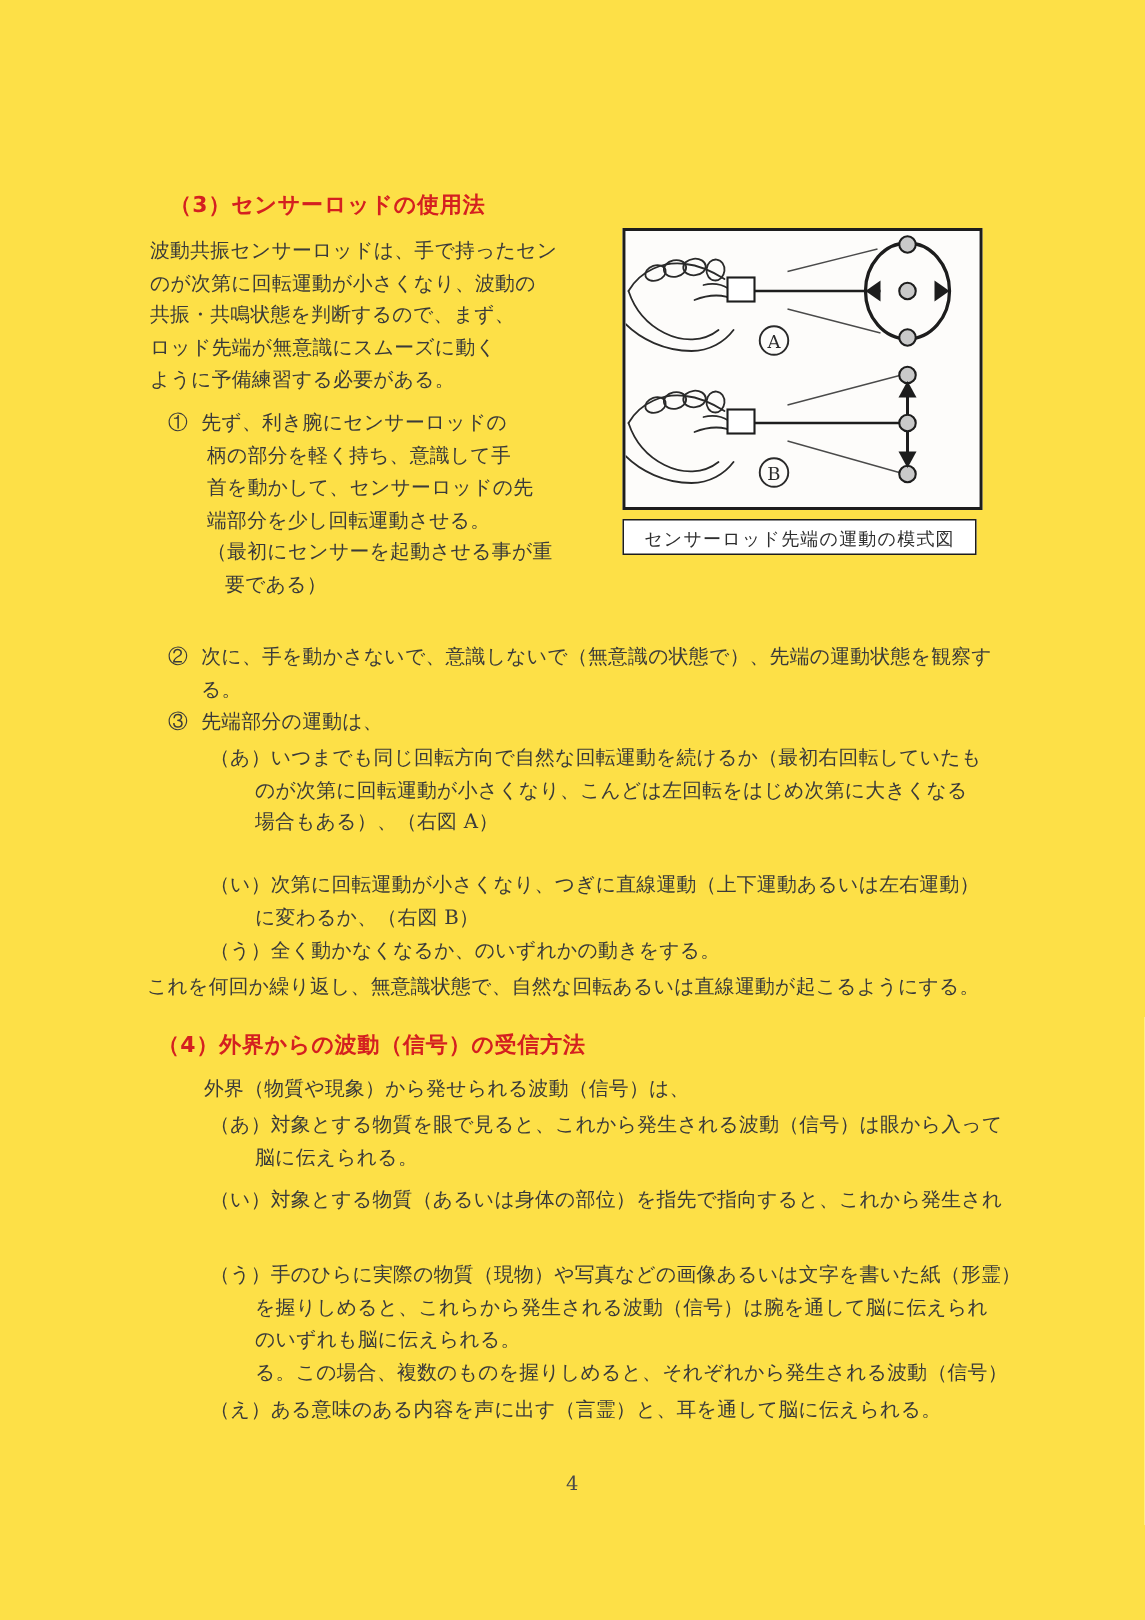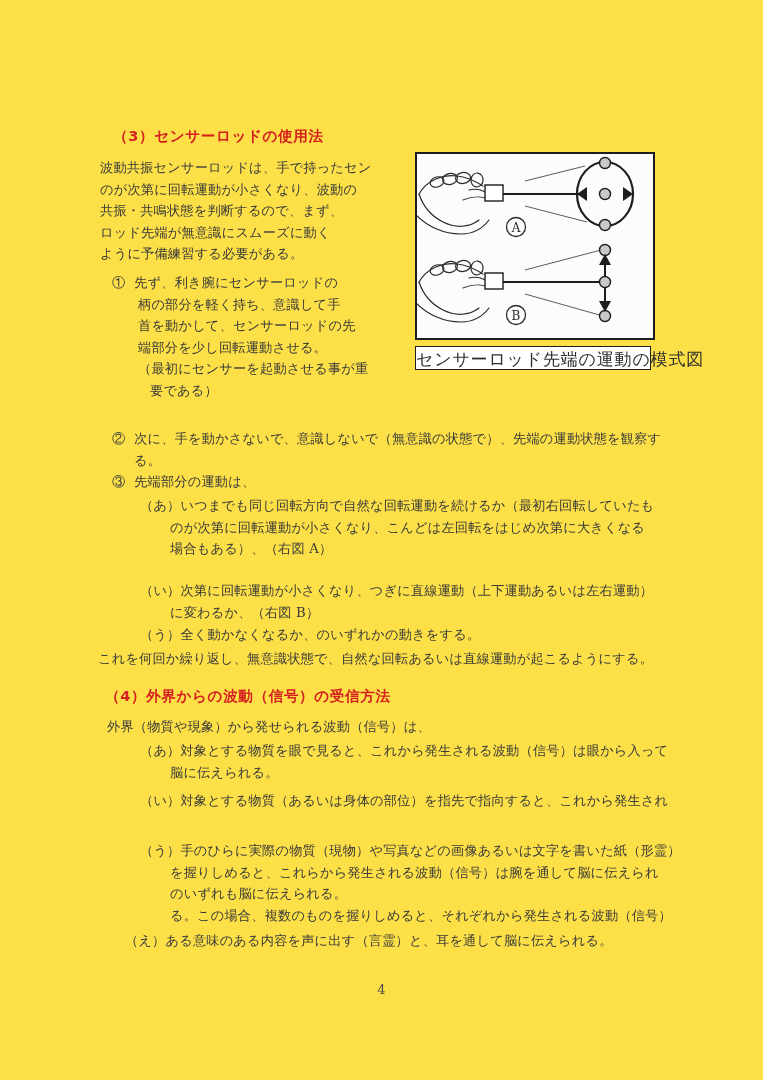--- a/index.html
+++ b/index.html
@@ -109,21 +109,21 @@
   }
 
   #closing {
     left: 98px;
     top: 648px;
     width: 560px;
   }
 
   
   #s4-intro {
-    left: 107px;
+    left: 136px;
     top: 716px;
     width: 530px;
   }
   #s4-a {
     left: 140px;
     top: 740px;
     width: 518px;
   }
   #s4-a .cont { display:block; padding-left: 30px; }
 
@@ -135,21 +135,21 @@
   #s4-i .cont { display:block; padding-left: 30px; }
 
   #s4-u {
     left: 140px;
     top: 840px;
     width: 518px;
   }
   #s4-u .cont { display:block; padding-left: 30px; }
 
   #s4-e {
-    left: 125px;
+    left: 140px;
     top: 930px;
     width: 518px;
   }
 
   
   #pageno {
     position: absolute;
     left: 0;
     right: 0;
     top: 982px;
@@ -177,21 +177,21 @@
   #figure-box svg {
     display: block;
   }
   #fig-caption {
     margin-top: 6px;
     border: 1px solid #1d1d1d;
     width: 236px;
     height: 24px;
     line-height: 24px;
     text-align: center;
-    font-size: 17px;
+    font-size: 12px;
     color: #2e2e2e;
     letter-spacing: 0.8px;
     background: #ffffff;
     font-family: "DejaVu Serif", "Liberation Serif", serif;
     white-space: nowrap;
     box-sizing: border-box;
   }
 </style>
 </head>
 <body>

